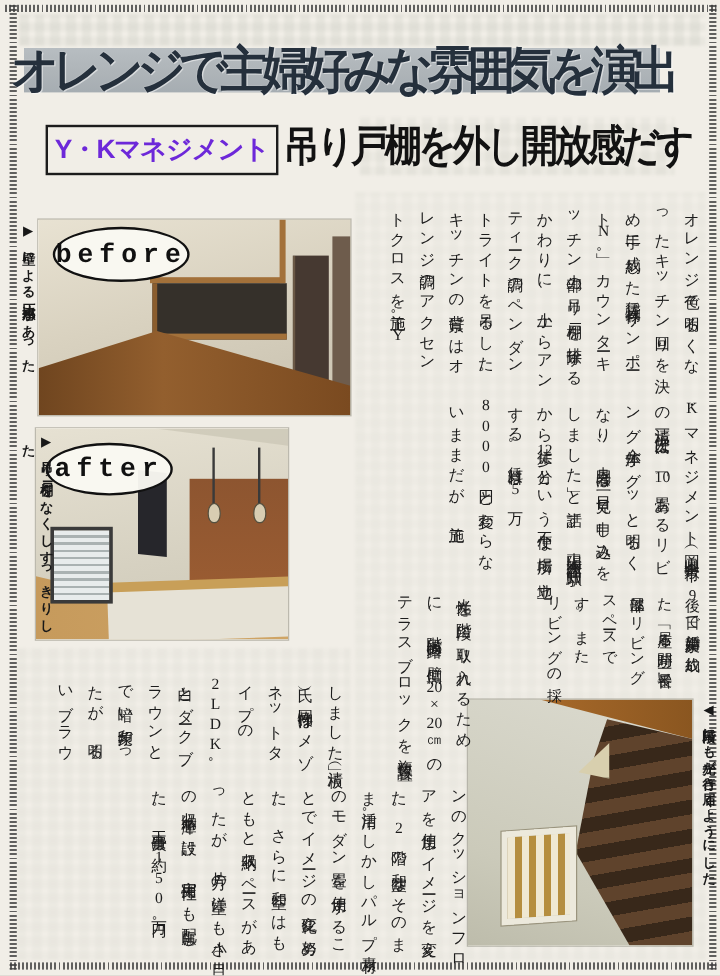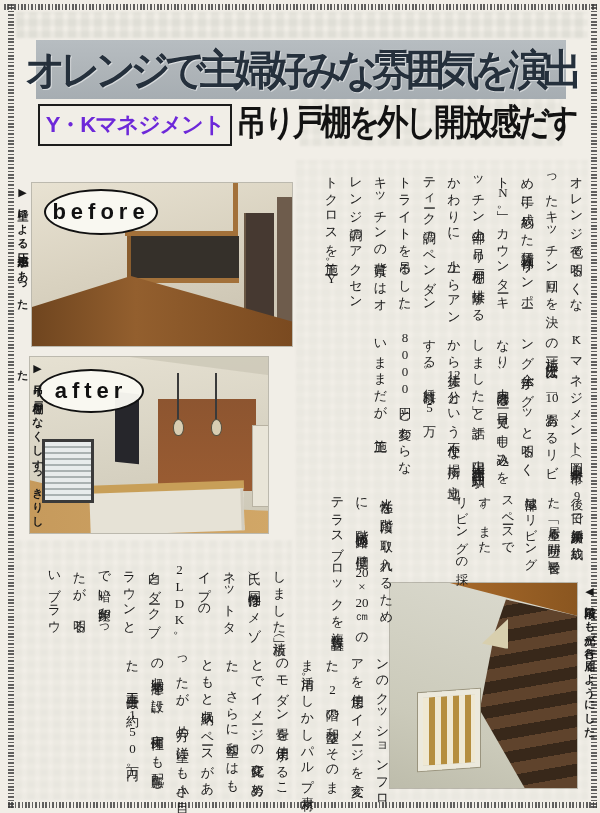--- a/index.html
+++ b/index.html
@@ -11,37 +11,37 @@
   .vborder{position:absolute;background:repeating-linear-gradient(180deg,rgba(60,60,60,.8) 0 1.6px,rgba(0,0,0,0) 1.6px 3.4px);}
 
   
   .bleed{position:absolute;pointer-events:none;
     background-image:
       repeating-linear-gradient(90deg,rgba(120,130,115,.16) 0 8px,rgba(0,0,0,0) 8px 13px),
       repeating-linear-gradient(0deg,rgba(120,130,115,.12) 0 7px,rgba(0,0,0,0) 7px 12px);
     filter:blur(1.3px);}
 
   
-  .head-band{position:absolute;left:36px;top:40px;width:530px;height:59px;
+  .head-band{position:absolute;left:20px;top:40px;width:530px;height:37px;
     background:linear-gradient(180deg,#b7bdc1,var(--headline_bg,#aeb4b8) 55%,#a6adb2);
     display:flex;align-items:center;justify-content:center;}
   .head-band span{font-size:40px;font-weight:900;letter-spacing:-6px;color:var(--headline_text,#25303c);
     text-shadow:0 0 1px #e8e8e8,1px 1px 0 rgba(255,255,255,.5);white-space:nowrap;transform:scaleY(1.05);}
   .sub-box{position:absolute;left:38px;top:104px;width:190px;height:38px;border:2.5px solid #1c1c1c;
     display:flex;align-items:center;justify-content:center;}
   .sub-box span{font-size:22px;font-weight:900;letter-spacing:-1px;color:#6d28d9;white-space:nowrap;}
   .sub-title{position:absolute;left:236px;top:98px;width:334px;height:48px;
     font-family:"Liberation Serif","DejaVu Serif",serif;font-weight:900;font-size:31px;letter-spacing:-3px;
     color:#121212;white-space:nowrap;transform:scaleY(1.15);transform-origin:top left;}
 
   
   .photo{position:absolute;overflow:hidden;box-shadow:0 0 0 1px rgba(90,85,70,.35);}
   .shape{position:absolute;}
   .oval{position:absolute;background:rgba(250,249,242,.96);border:2px solid #111;border-radius:50%;
-    display:flex;align-items:center;justify-content:center;font-family:Liberation Sans, sans-serif;
+    display:flex;align-items:center;justify-content:center;font-family:Liberation Mono, monospace;
     font-weight:700;color:#111;}
 
   
   .vtext{position:absolute;writing-mode:vertical-rl;text-orientation:upright;
     font-family:"Liberation Serif","DejaVu Serif",serif;color:var(--body_text,#1c1c1c);}
   .tcy{text-combine-upright:all;}
   .blkA{left:296px;top:168px;width:292px;height:152px;font-size:13px;letter-spacing:2px;line-height:24.5px;}
   .blkB{left:296px;top:330px;width:292px;height:152px;font-size:13px;letter-spacing:2px;line-height:24.5px;}
   .blkC1{left:398px;top:488px;width:190px;height:80px;font-size:12.5px;letter-spacing:.8px;line-height:23px;}
   .blkC2{left:296px;top:488px;width:102px;height:154px;font-size:13px;letter-spacing:2px;line-height:24.5px;}
@@ -82,21 +82,21 @@
     <div class="shape" style="left:201px;top:0;width:5px;height:53px;background:#a3713a;"></div>
     <div class="shape" style="left:212px;top:30px;width:30px;height:116px;background:#463931;box-shadow:inset 2px 0 0 #6a5845;"></div>
     <div class="shape" style="left:245px;top:14px;width:15px;height:149px;background:#6e5c4c;"></div>
     <div class="shape" style="left:0;top:0;width:260px;height:163px;background:linear-gradient(90deg,#6f451f,#935f2e 40%,#7a4a20);clip-path:polygon(0 100%,0 76%,38% 57%,100% 85%,100% 100%);"></div>
     <div class="oval" style="left:12px;top:6px;width:110px;height:42px;font-size:22px;letter-spacing:5px;">
       <span>before</span>
     </div>
   </div>
   <div class="vcap" style="left:15px;top:186px;height:150px;">▶壁による圧迫感があった</div>
 
-  <div class="photo" style="left:30px;top:357px;width:210px;height:176px;background:linear-gradient(170deg,#e6e1d2,#d6d1c1 60%,#ccc7b6);padding-left:28px;">
+  <div class="photo" style="left:30px;top:357px;width:210px;height:176px;background:linear-gradient(170deg,#e6e1d2,#d6d1c1 60%,#ccc7b6);">
     <div class="shape" style="left:0;top:0;width:262px;height:176px;background:#c9c4b4;clip-path:polygon(38% 0,100% 0,100% 12%);opacity:.7;"></div>
     <div class="shape" style="left:128px;top:42px;width:98px;height:92px;background:linear-gradient(180deg,#8d5530,var(--accent_wall,#9a5c32));"></div>
     <div class="shape" style="left:85px;top:36px;width:24px;height:70px;background:#26262b;transform:skewY(6deg);"></div>
     <div class="shape" style="left:147px;top:16px;width:1.5px;height:48px;background:#3a3a3a;"></div>
     <div class="shape" style="left:143px;top:62px;width:9px;height:15px;background:#d8cdb2;border:1px solid #55503f;border-radius:50% 50% 45% 45%;"></div>
     <div class="shape" style="left:185px;top:16px;width:1.5px;height:48px;background:#3a3a3a;"></div>
     <div class="shape" style="left:181px;top:62px;width:9px;height:15px;background:#d8cdb2;border:1px solid #55503f;border-radius:50% 50% 45% 45%;"></div>
     <div class="shape" style="left:222px;top:68px;width:32px;height:80px;background:#e9e5d8;border:1px solid #b8b2a2;"></div>
     <div class="shape" style="left:254px;top:40px;width:8px;height:122px;background:#8a6a48;"></div>
     <div class="shape" style="left:0;top:0;width:262px;height:176px;background:linear-gradient(90deg,var(--wood_floor,#c69a5c),#d2a868);clip-path:polygon(0 100%,0 70%,40% 84%,100% 88%,100% 100%);"></div>

